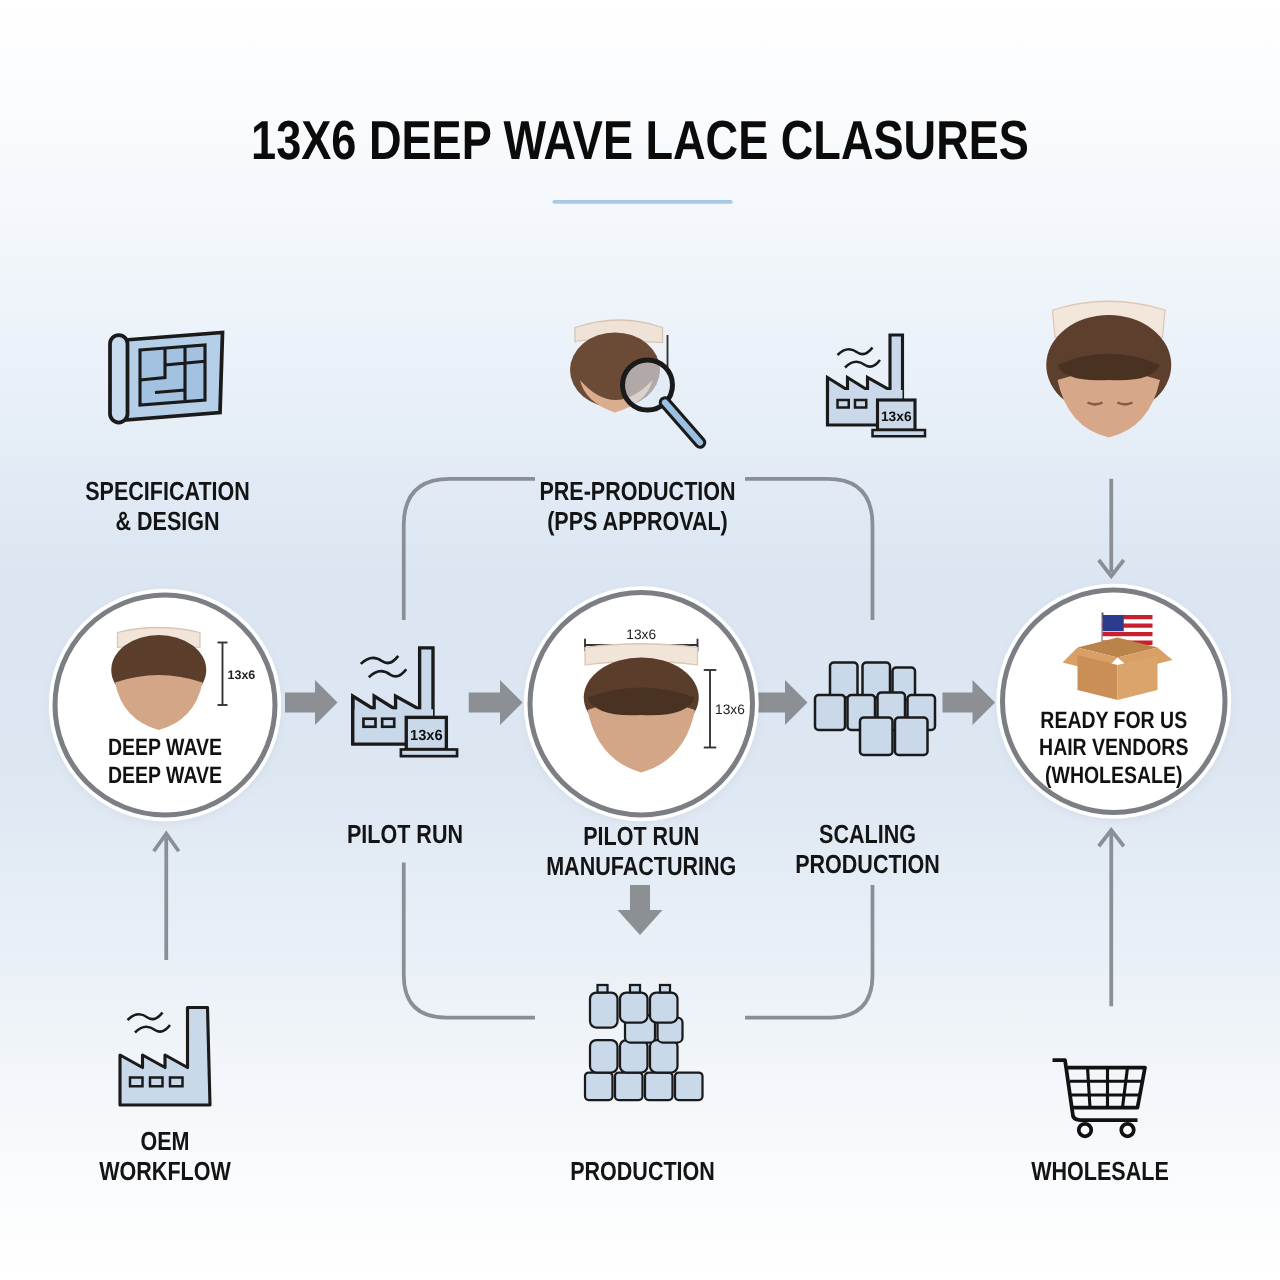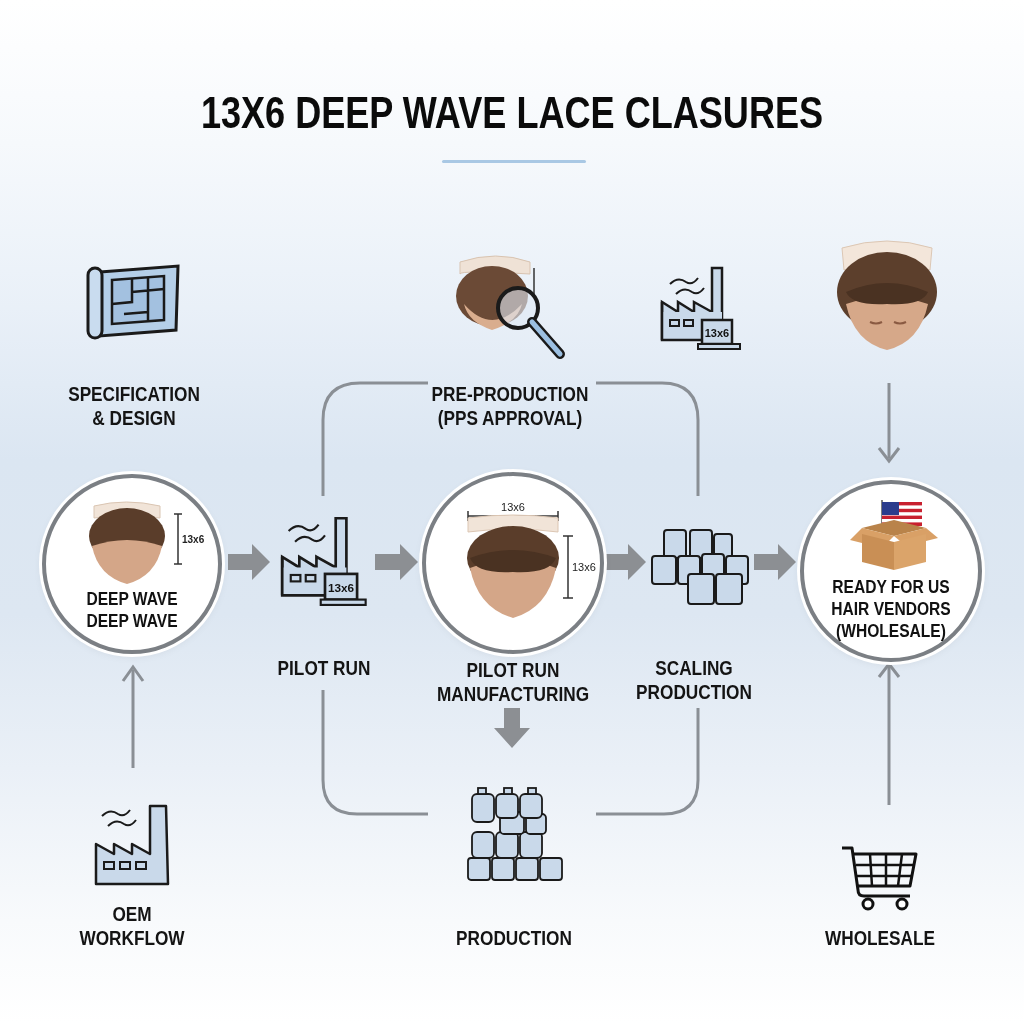--- a/index.html
+++ b/index.html
@@ -165,21 +165,21 @@
       <rect x="38" y="52" width="26" height="30" rx="3"></rect>
       <rect x="66" y="52" width="26" height="30" rx="3"></rect>
     </g>
   </svg>
   <div class="label" style="left:594px;width:200px;top:656px;">
     <div>SCALING</div>
     <div>PRODUCTION</div>
   </div>
 </div>
 
-<div class="circle" style="left:800px;top:480px;width:182px;height:182px;">
+<div class="circle" style="left:800px;top:470px;width:182px;height:182px;">
   <svg class="abs" style="left:44px;top:14px;" width="92" height="72" viewBox="0 0 92 72">
     <line x1="34" y1="2" x2="34" y2="32" stroke="#555" stroke-width="1.5"></line>
     <g>
       <rect x="34" y="4" width="40" height="24" fill="#ffffff"></rect>
       <rect x="34" y="4" width="40" height="3.4" fill="#c8202f"></rect>
       <rect x="34" y="10.8" width="40" height="3.4" fill="#c8202f"></rect>
       <rect x="34" y="17.6" width="40" height="3.4" fill="#c8202f"></rect>
       <rect x="34" y="24.4" width="40" height="3.6" fill="#c8202f"></rect>
       <rect x="34" y="4" width="17" height="13" fill="#2b3c8c"></rect>
     </g>

